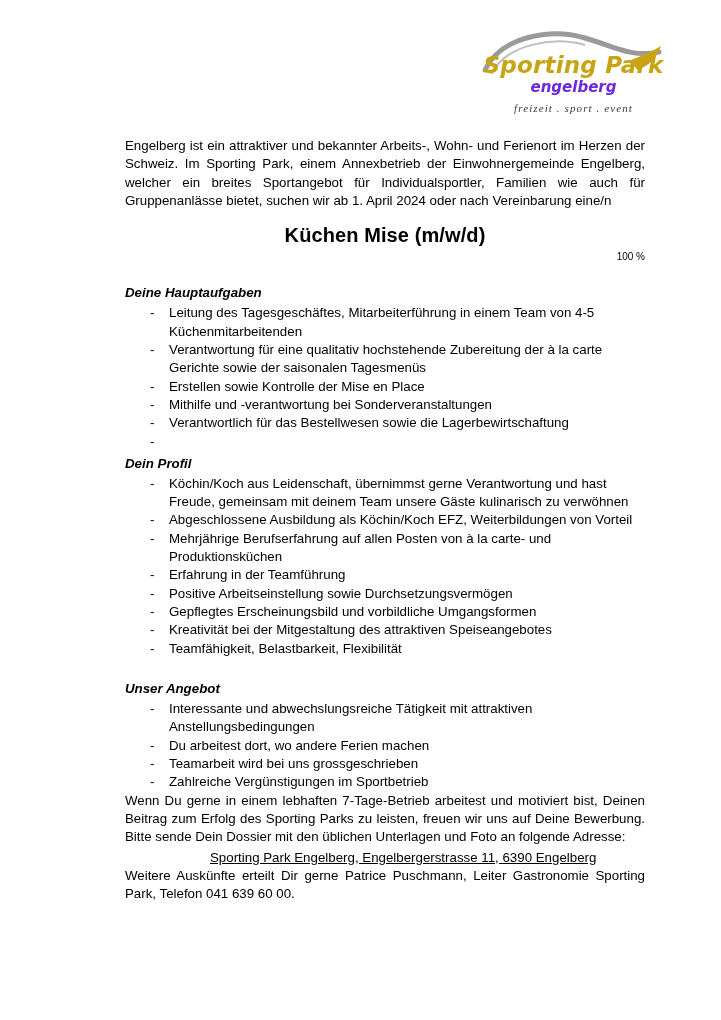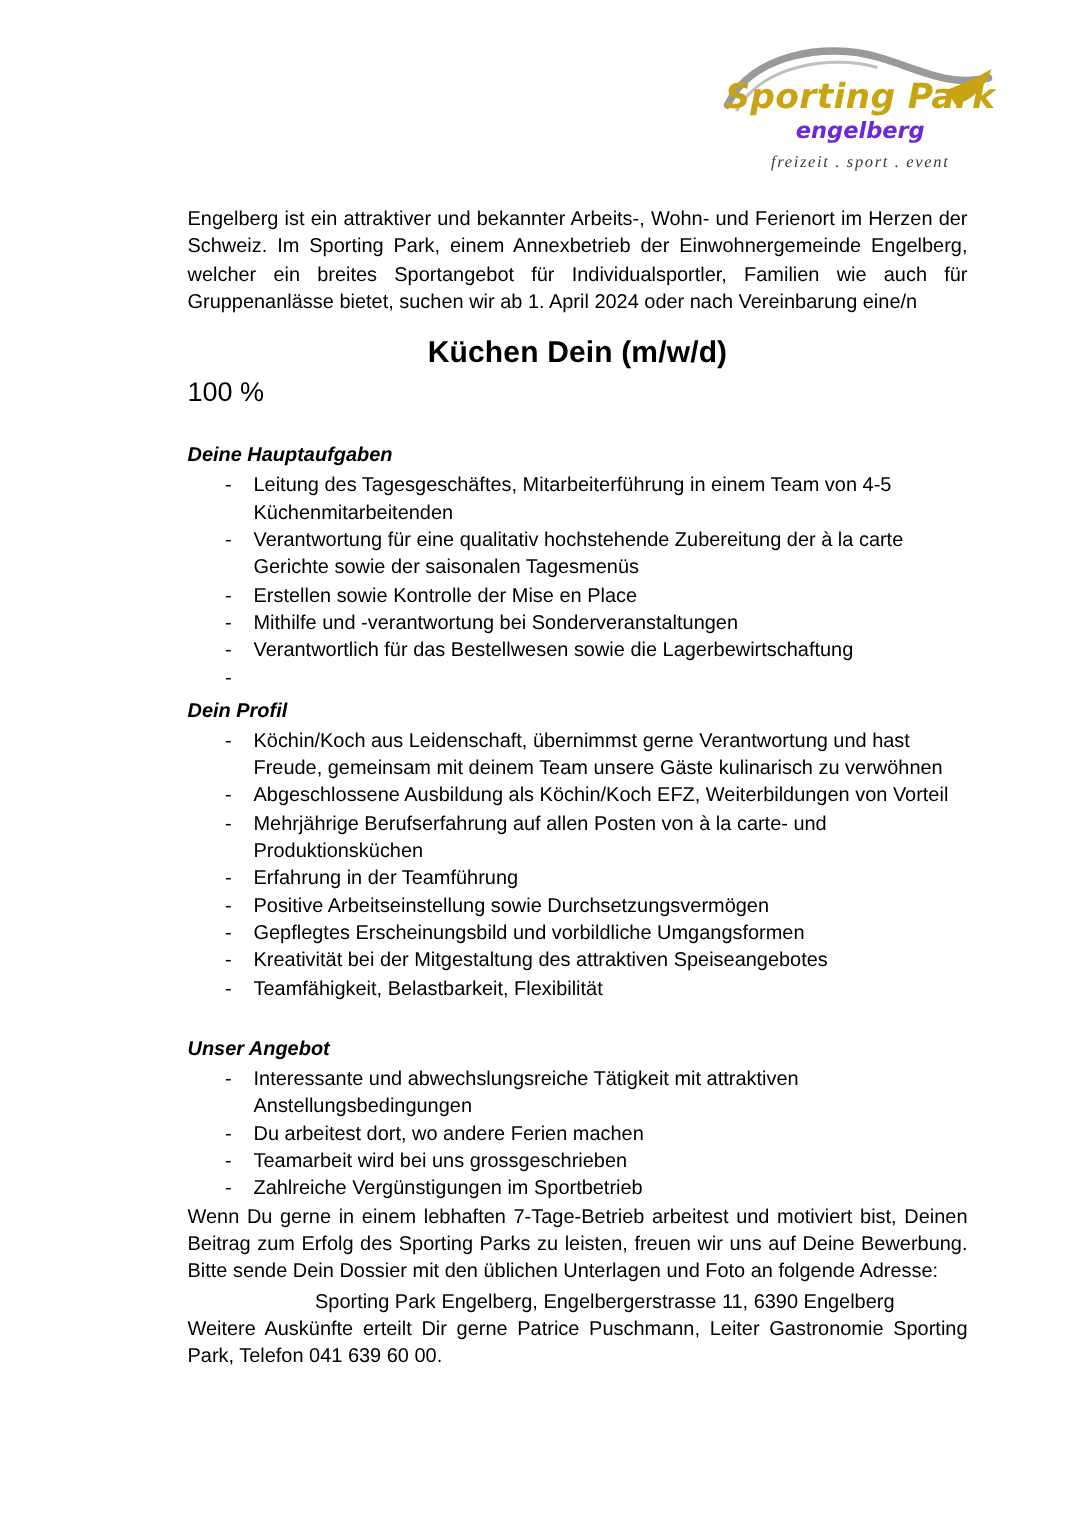--- a/index.html
+++ b/index.html
@@ -94,22 +94,22 @@
   }
   .title {
     margin: 14px 0 0 0;
     text-align: center;
     font-size: 20px;
     font-weight: bold;
     letter-spacing: 0.1px;
   }
   .subtitle {
     margin: 4px 0 0 0;
-    text-align: left;
-    font-size: 18px;
+    text-align: right;
+    font-size: 10px;
   }
   h2.section {
     margin: 22px 0 0 0;
     font-size: 13.3px;
     font-weight: bold;
     line-height: 18.3px;
     font-style: italic;
   }
   ul.bullets {
     list-style: none;
@@ -126,20 +126,21 @@
     position: absolute;
     left: 25px;
     top: 0;
   }
   .gap-para {
     margin-top: 22px;
   }
   .address-block {
     margin: 2px 0 0 0;
     padding-left: 85px;
+    text-decoration: underline;
   }
   .address-block div {
     font-size: 13.3px;
     line-height: 18.3px;
   }
 </style>
 </head>
 <body>
 
 <div class="page">
@@ -152,21 +153,21 @@
     </svg>
     <div class="logo-wordmark">Sporting Park</div>
     <div class="logo-sub">engelberg</div>
     <div class="logo-tag">freizeit . sport . event</div>
   </div>
 
   <div class="content">
 
     <p class="para">Engelberg ist ein attraktiver und bekannter Arbeits-, Wohn- und Ferienort im Herzen der Schweiz. Im Sporting Park, einem Annexbetrieb der Einwohnergemeinde Engelberg, welcher ein breites Sportangebot für Individualsportler, Familien wie auch für Gruppenanlässe bietet, suchen wir ab 1. April 2024 oder nach Vereinbarung eine/n</p>
 
-    <div class="title">Küchen Dein (m/w/d)</div>
+    <div class="title">Küchen Mise (m/w/d)</div>
     <div class="subtitle">100 %</div>
 
     <h2 class="section">Deine Hauptaufgaben</h2>
     <ul class="bullets">
       <li><span class="dash">-</span><span>Leitung des Tagesgeschäftes, Mitarbeiterführung in einem Team von 4-5 Küchenmitarbeitenden</span></li>
       <li><span class="dash">-</span><span>Verantwortung für eine qualitativ hochstehende Zubereitung der à la carte Gerichte sowie der saisonalen Tagesmenüs</span></li>
       <li><span class="dash">-</span><span>Erstellen sowie Kontrolle der Mise en Place</span></li>
       <li><span class="dash">-</span><span>Mithilfe und -verantwortung bei Sonderveranstaltungen</span></li>
       <li><span class="dash">-</span><span>Verantwortlich für das Bestellwesen sowie die Lagerbewirtschaftung</span></li>
       <li><span class="dash">-</span></li>

